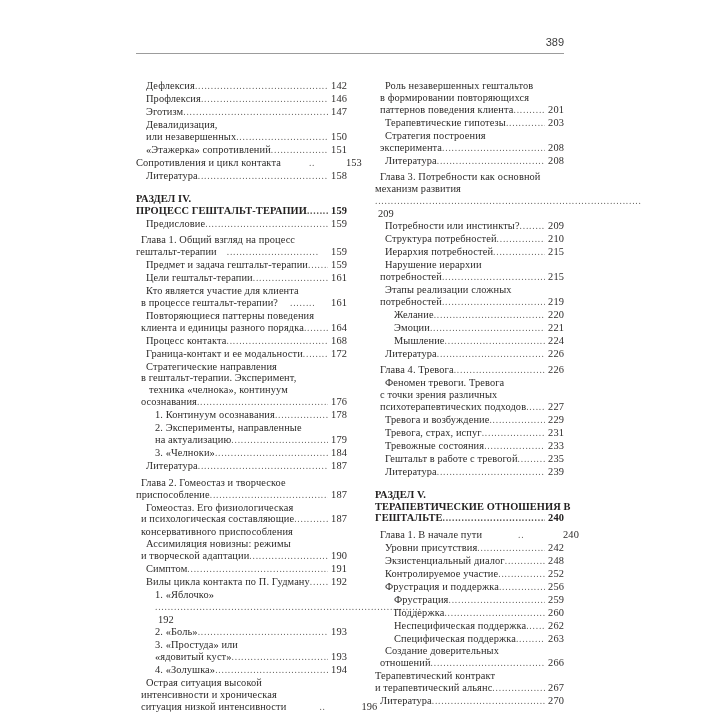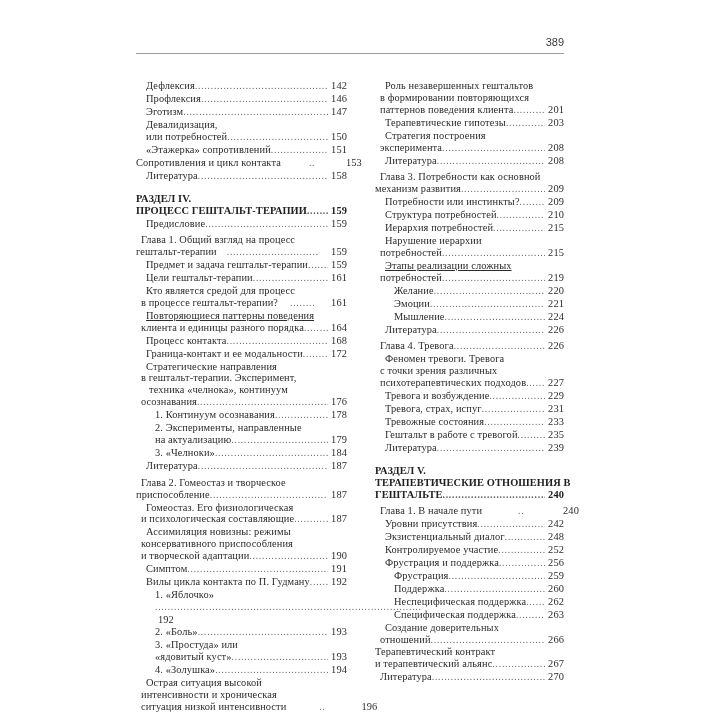--- a/index.html
+++ b/index.html
@@ -67,21 +67,21 @@
         </div>
         <div class="row" style="padding-left: 10px;">
           <span class="t">Эготизм</span>
           <span class="leader"></span>
           <span class="pg">147</span>
         </div>
         <div class="row" style="padding-left: 10px;">
           <span class="t">Девалидизация,</span>
         </div>
         <div class="row" style="padding-left: 10px;">
-          <span class="t">или потребностей</span>
+          <span class="t">или незавершенных</span>
           <span class="leader"></span>
           <span class="pg">150</span>
         </div>
         <div class="row" style="padding-left: 10px;">
           <span class="t">«Этажерка» сопротивлений</span>
           <span class="leader"></span>
           <span class="pg">151</span>
         </div>
         <div class="row" style="padding-left: 0px; gap: 28px;">
           <span class="t">Сопротивления и цикл контакта</span>
@@ -118,28 +118,28 @@
           <span class="t">Предмет и задача гештальт-терапии</span>
           <span class="leader"></span>
           <span class="pg">159</span>
         </div>
         <div class="row" style="padding-left: 10px;">
           <span class="t">Цели гештальт-терапии</span>
           <span class="leader"></span>
           <span class="pg">161</span>
         </div>
         <div class="row" style="padding-left: 10px;">
-          <span class="t">Кто является средой для процесс</span>
+          <span class="t">Кто является участие для клиента</span>
         </div>
         <div class="row" style="padding-left: 5px; gap: 12px;">
           <span class="t">в процессе гештальт-терапии?</span>
           <span class="leader"></span>
           <span class="pg">161</span>
         </div>
-        <div class="row" style="padding-left: 10px; text-decoration: underline;">
+        <div class="row" style="padding-left: 10px;">
           <span class="t">Повторяющиеся паттерны поведения</span>
         </div>
         <div class="row" style="padding-left: 5px;">
           <span class="t">клиента и единицы разного порядка</span>
           <span class="leader"></span>
           <span class="pg">164</span>
         </div>
         <div class="row" style="padding-left: 10px;">
           <span class="t">Процесс контакта</span>
           <span class="leader"></span>
@@ -196,25 +196,25 @@
           <span class="pg">187</span>
         </div>
         <div class="row" style="padding-left: 10px;">
           <span class="t">Гомеостаз. Его физиологическая</span>
         </div>
         <div class="row" style="padding-left: 5px;">
           <span class="t">и психологическая составляющие</span>
           <span class="leader"></span>
           <span class="pg">187</span>
         </div>
+        <div class="row" style="padding-left: 5px;">
+          <span class="t">консервативного приспособления</span>
+        </div>
         <div class="row" style="padding-left: 10px;">
           <span class="t">Ассимиляция новизны: режимы</span>
-        </div>
-        <div class="row" style="padding-left: 5px;">
-          <span class="t">консервативного приспособления</span>
         </div>
         <div class="row" style="padding-left: 5px;">
           <span class="t">и творческой адаптации</span>
           <span class="leader"></span>
           <span class="pg">190</span>
         </div>
         <div class="row" style="padding-left: 10px;">
           <span class="t">Симптом</span>
           <span class="leader"></span>
           <span class="pg">191</span>
@@ -285,21 +285,21 @@
           <span class="pg">208</span>
         </div>
         <div class="row" style="padding-left: 10px;">
           <span class="t">Литература</span>
           <span class="leader"></span>
           <span class="pg">208</span>
         </div>
         <div class="row gap-c" style="padding-left: 5px;">
           <span class="t">Глава 3. Потребности как основной</span>
         </div>
-        <div class="row" style="padding-left: 0px;">
+        <div class="row" style="padding-left: 0px; flex-direction: column;">
           <span class="t">механизм развития</span>
           <span class="leader"></span>
           <span class="pg">209</span>
         </div>
         <div class="row" style="padding-left: 10px;">
           <span class="t">Потребности или инстинкты?</span>
           <span class="leader"></span>
           <span class="pg">209</span>
         </div>
         <div class="row" style="padding-left: 10px;">
@@ -313,21 +313,21 @@
           <span class="pg">215</span>
         </div>
         <div class="row" style="padding-left: 10px;">
           <span class="t">Нарушение иерархии</span>
         </div>
         <div class="row" style="padding-left: 5px;">
           <span class="t">потребностей</span>
           <span class="leader"></span>
           <span class="pg">215</span>
         </div>
-        <div class="row" style="padding-left: 10px; text-decoration: underline;">
+        <div class="row" style="padding-left: 10px;">
           <span class="t">Этапы реализации сложных</span>
         </div>
         <div class="row" style="padding-left: 5px;">
           <span class="t">потребностей</span>
           <span class="leader"></span>
           <span class="pg">219</span>
         </div>
         <div class="row" style="padding-left: 19px;">
           <span class="t">Желание</span>
           <span class="leader"></span>

